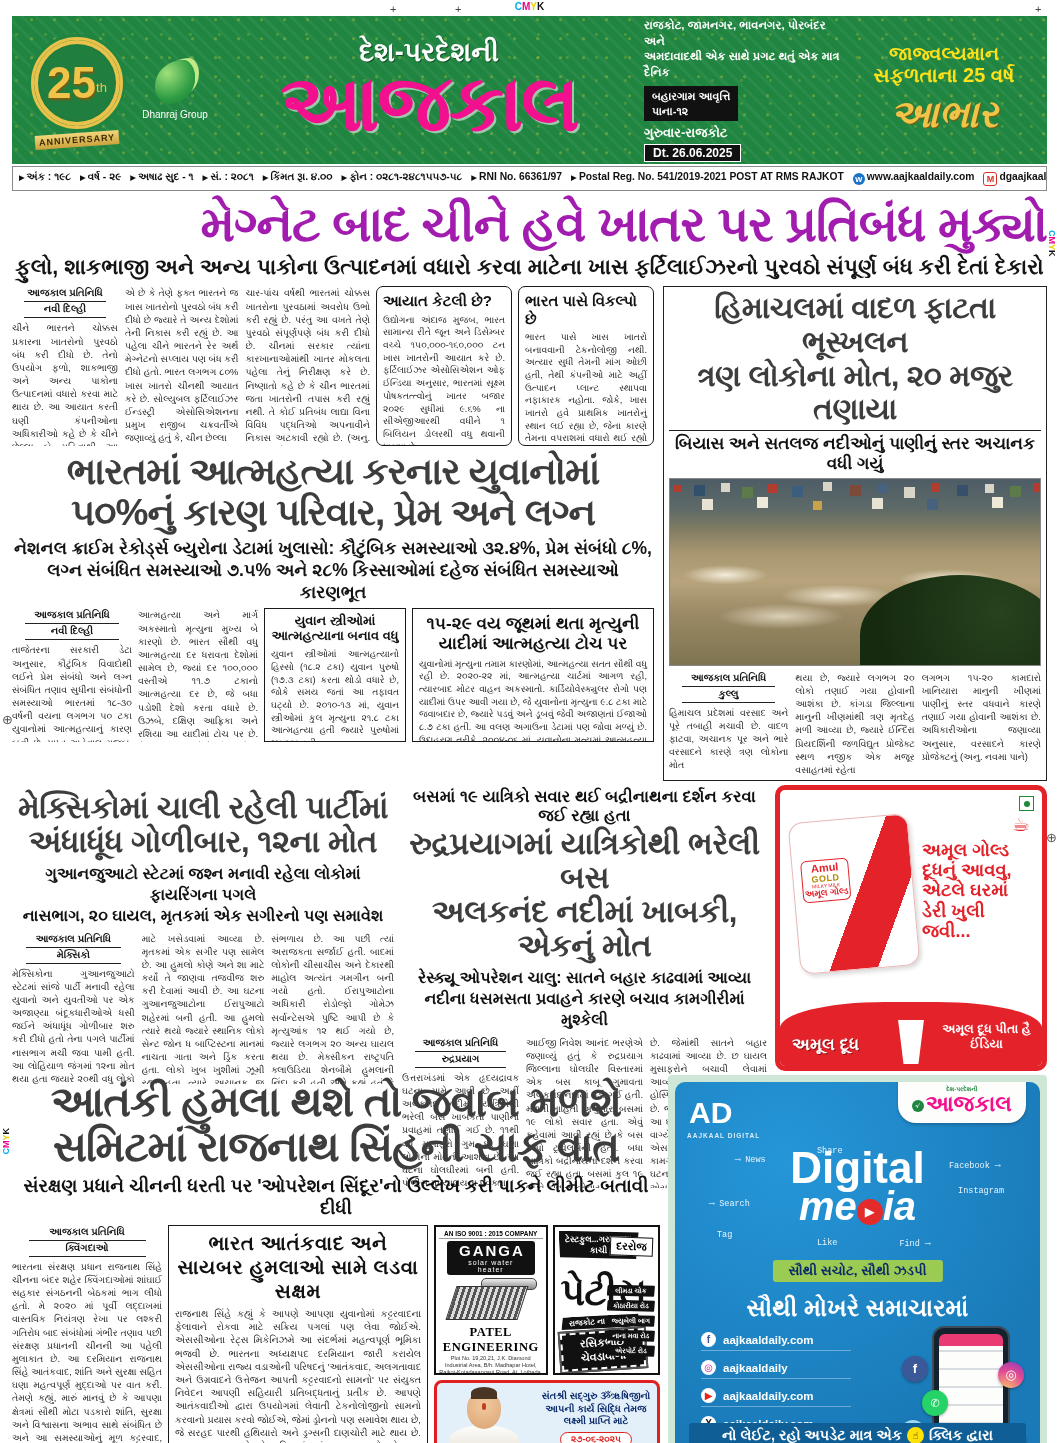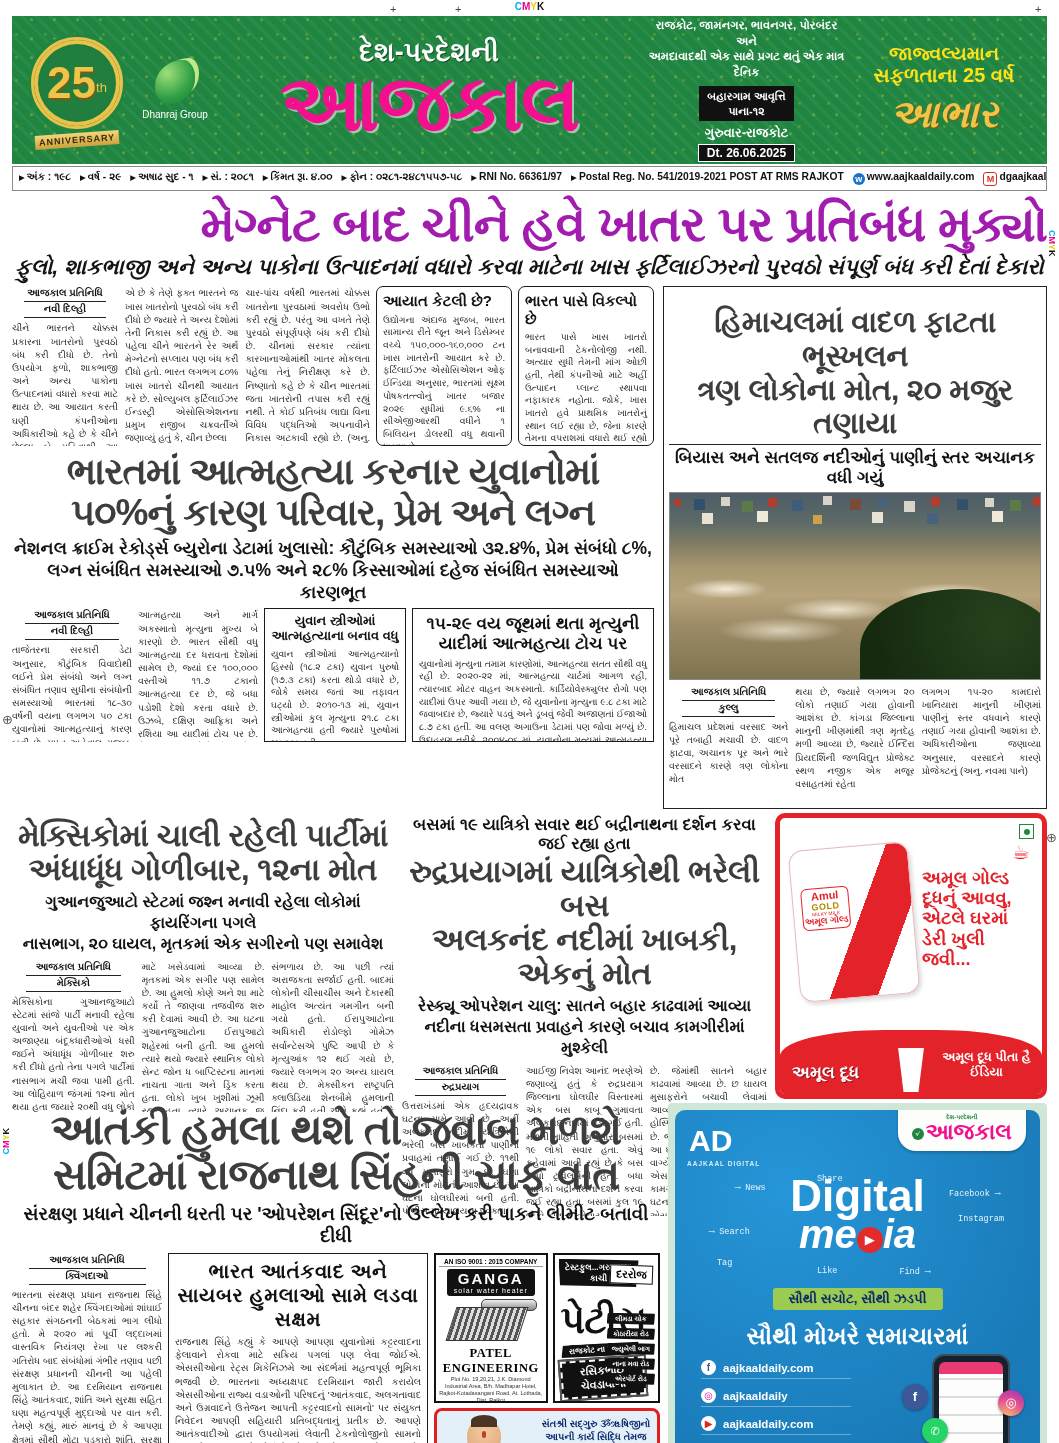--- a/index.html
+++ b/index.html
@@ -26,40 +26,40 @@
   .badge-ring{width:86px;height:86px;margin:4px auto 0;border-radius:50%;border:3px solid #e8c24a;box-shadow:0 0 0 3px #1f8540,0 0 0 4px #e8c24a inset;display:flex;align-items:center;justify-content:center;background:radial-gradient(circle,#207f3e 55%,#1c6f37 100%);}
   .badge-num{font-size:44px;font-weight:800;color:#f0c448;text-shadow:1px 2px 2px #7c5a12;line-height:1;}
   .badge-th{font-size:13px;color:#f0c448;vertical-align:super;}
   .badge-ribbon{margin-top:-8px;background:linear-gradient(180deg,#f3d77c,#caa23c);color:#3c2a05;font-size:9px;font-weight:bold;letter-spacing:1px;padding:2px 4px;transform:rotate(-4deg);display:inline-block;}
   .dhanraj{flex:0 0 78px;text-align:center;}
   .leaf{width:40px;height:44px;margin:0 auto;background:radial-gradient(circle at 30% 30%,#9fe07a,#2f9e45 60%,#147a31);border-radius:70% 30% 65% 35%/60% 40% 60% 40%;box-shadow:6px -4px 0 -2px #bfe987;}
   .dhanraj-name{font-size:10px;color:#fff;margin-top:5px;}
   .brandwrap{flex:0 0 430px;text-align:center;}
   .brand-kicker{font-size:27px;font-weight:800;color:#fff;text-shadow:1px 1px 0 #0c5223;line-height:1;}
   .brand-name{font-size:78px;font-weight:800;color:#f2108f;line-height:.95;letter-spacing:-2px;text-shadow:2px 2px 0 rgba(255,255,255,.55);}
-  .mid-col{flex:0 0 205px;text-align:center;}
+  .mid-col{flex:0 0 205px;}
   .tagline{font-size:11.5px;font-weight:bold;color:#fff;line-height:1.35;}
   .edition-box{display:inline-block;background:#111;color:#fff;font-size:11px;font-weight:bold;padding:3px 8px;margin-top:6px;line-height:1.3;}
   .day-city{font-size:13px;font-weight:bold;margin-top:4px;}
   .date-box{display:inline-block;border:1.5px solid #fff;background:#111;color:#fff;font-size:12px;font-weight:bold;padding:1px 8px;margin-top:3px;}
   .right-col{flex:1;text-align:center;padding-right:8px;}
   .success1{font-size:19px;font-weight:800;color:#ffe11a;line-height:1.15;}
   .success2{font-size:20px;font-weight:800;color:#ffe11a;}
   .aabhar{font-size:38px;font-weight:800;color:#f0c448;font-style:italic;margin-top:6px;text-shadow:1px 1px 0 #7c5a12;}
 
   
   .infobar{margin-top:2px;border:1px solid #8a8a8a;background:#fff;color:#111;font-size:10.3px;font-weight:bold;display:flex;align-items:flex-start;gap:9px;padding:4px 6px;white-space:nowrap;overflow:hidden;}
   .infobar .it::before{content:"▶ ";font-size:7.5px;}
   .ico-globe,.ico-gmail{display:inline-block;width:12px;height:12px;border-radius:3px;font-size:9px;line-height:12px;text-align:center;color:#fff;vertical-align:-2px;margin-right:2px;}
   .ico-globe{background:#1a73c9;border-radius:50%;}
   .ico-gmail{background:#fff;color:#d93025;border:1px solid #d93025;}
 
   
   .hl-xl{font-size:49px;line-height:1.03;font-weight:800;color:#a21caf;text-align:right;letter-spacing:-1px;margin-top:8px;}
-  .hl-sub-xl{font-size:21.5px;font-weight:bold;color:#141414;text-align:center;margin-top:6px;margin-bottom:6px;font-style:italic;}
+  .hl-sub-xl{font-size:21.5px;font-weight:bold;color:#141414;text-align:center;margin-top:6px;margin-bottom:6px;}
   .byl{width:78%;margin:0 auto 3px;text-align:center;font-weight:bold;font-size:10px;color:#111;}
   .byl-n{border-bottom:1.5px solid #222;padding-bottom:1px;}
   .byl-d{border-bottom:1.5px solid #222;padding-bottom:1px;}
   .bodytxt{font-size:9.4px;line-height:1.4;text-align:justify;color:#1c1c1c;overflow:hidden;}
   .cols{display:flex;gap:7px;}
   .cols .c{flex:1;overflow:hidden;}
   .nbox{border:1.5px solid #1a1a1a;padding:5px 6px;overflow:hidden;background:#fff;}
   .nbox h3{margin:0 0 4px;font-size:15px;font-weight:800;color:#111;line-height:1.15;}
   .nbox .nb-b{font-size:9.2px;line-height:1.38;text-align:justify;color:#1c1c1c;}
   .nbox.center h3{text-align:center;}
@@ -72,21 +72,21 @@
 
   .hl-l{font-size:37px;line-height:1.1;font-weight:800;color:#3d3d3d;text-align:center;letter-spacing:-1px;margin-top:6px;}
   .hl-sub-l{font-size:17.5px;font-weight:bold;color:#141414;text-align:center;margin-top:4px;margin-bottom:5px;line-height:1.25;}
   .suicide-row{display:flex;gap:6px;height:134px;}
   .sc{width:120px;flex:0 0 120px;}
   .sbox1{width:128px;flex:0 0 128px;}
   .sbox2{flex:1;}
   .sbox2 h3{font-size:17px;text-align:center;}
 
   
-  .himachal{flex:1;border:1.5px solid #222;padding:18px 5px;display:flex;flex-direction:column;}
+  .himachal{flex:1;border:1.5px solid #222;padding:4px 5px;display:flex;flex-direction:column;}
   .hl-m{font-size:30px;line-height:1.12;font-weight:800;color:#3d3d3d;text-align:center;letter-spacing:-.5px;}
   .hl-sub-m{font-size:17px;font-weight:bold;text-align:center;color:#111;border-top:1.5px solid #222;margin-top:4px;padding-top:3px;padding-bottom:4px;}
   .photo{position:relative;height:186px;overflow:hidden;border:1px solid #888;
     background:linear-gradient(180deg,#4e5d66 0%,#5d6a68 16%,#7d7a62 26%,#a99771 40%,#b7a47c 55%,#9c8a66 72%,#7d744f 100%);}
   .houses{position:absolute;top:6px;left:4px;width:7px;height:7px;background:#b23c2e;
     box-shadow:22px 2px 0 2px #31506b,48px -1px 0 1px #d9d4c8,70px 4px 0 2px #5d7a4a,95px 0 0 1px #b23c2e,120px 3px 0 2px #3d5d7d,150px -2px 0 1px #d9d4c8,178px 2px 0 2px #7d4a3a,205px 0 0 1px #46627f,232px 4px 0 2px #d9d4c8,258px -1px 0 1px #b23c2e,285px 2px 0 2px #35506b,312px 0 0 1px #d9d4c8,338px 3px 0 2px #5d7a4a,360px -1px 0 1px #b23c2e,30px 16px 0 2px #e8e2d2,85px 14px 0 2px #efe9da,140px 17px 0 1px #caa24a,200px 15px 0 2px #e8e2d2,255px 16px 0 2px #46627f,320px 14px 0 2px #efe9da;}
   .foam{position:absolute;left:0;right:0;top:38%;height:45%;
     background:radial-gradient(ellipse 60px 14px at 15% 30%,rgba(255,250,235,.85),transparent 70%),radial-gradient(ellipse 80px 16px at 45% 55%,rgba(250,243,225,.8),transparent 70%),radial-gradient(ellipse 70px 14px at 75% 35%,rgba(255,250,235,.75),transparent 70%),radial-gradient(ellipse 90px 18px at 30% 80%,rgba(245,238,218,.7),transparent 70%),radial-gradient(ellipse 70px 14px at 85% 75%,rgba(255,250,235,.6),transparent 70%);}
   .trees{position:absolute;right:-20px;bottom:-30px;width:200px;height:120px;border-radius:50% 50% 0 0;
     background:radial-gradient(circle at 70% 30%,#27421d,#162a10 75%);}
@@ -127,21 +127,21 @@
   .raj-row{display:flex;gap:6px;height:283px;}
   .raj-col{width:150px;flex:0 0 150px;}
   .raj-box{width:246px;flex:0 0 246px;}
   .raj-box h3{font-size:20px;text-align:center;line-height:1.2;letter-spacing:.5px;}
   .ads-stack{flex:1;display:flex;flex-direction:column;gap:5px;}
   .ads-row{display:flex;gap:5px;height:150px;}
 
   
   .ganga{flex:1;border:2px solid #111;padding:3px;text-align:center;overflow:hidden;background:#fff;}
   .ganga .iso{font-size:6.5px;font-weight:bold;border-bottom:1px solid #999;padding-bottom:1px;}
-  .ganga-logo{background:#111;color:#fff;margin:2px 8px;padding:1px 5px 2px;border-radius:3px;}
+  .ganga-logo{background:#111;color:#fff;margin:2px 8px;padding:1px 12px 2px;border-radius:3px;}
   .ganga-logo .gname{font-size:15px;font-weight:800;letter-spacing:2px;}
   .ganga-logo .gtag{font-size:7px;letter-spacing:1px;}
   .heater{margin:3px auto;width:92px;height:44px;position:relative;}
   .panel{position:absolute;left:6px;top:8px;width:70px;height:32px;transform:skewX(-18deg);background:repeating-linear-gradient(90deg,#555 0 3px,#ddd 3px 6px);border:1.5px solid #333;}
   .tank{position:absolute;right:0;top:0;width:54px;height:10px;border-radius:5px;background:linear-gradient(180deg,#eee,#888);border:1px solid #444;}
   .patel{font-size:12.5px;font-weight:800;font-family:"Liberation Serif",serif;letter-spacing:.5px;}
   .gaddr{font-size:5.6px;color:#333;line-height:1.25;}
 
   
   .patis{flex:1;border:2px solid #111;position:relative;background:#fff;overflow:hidden;}

